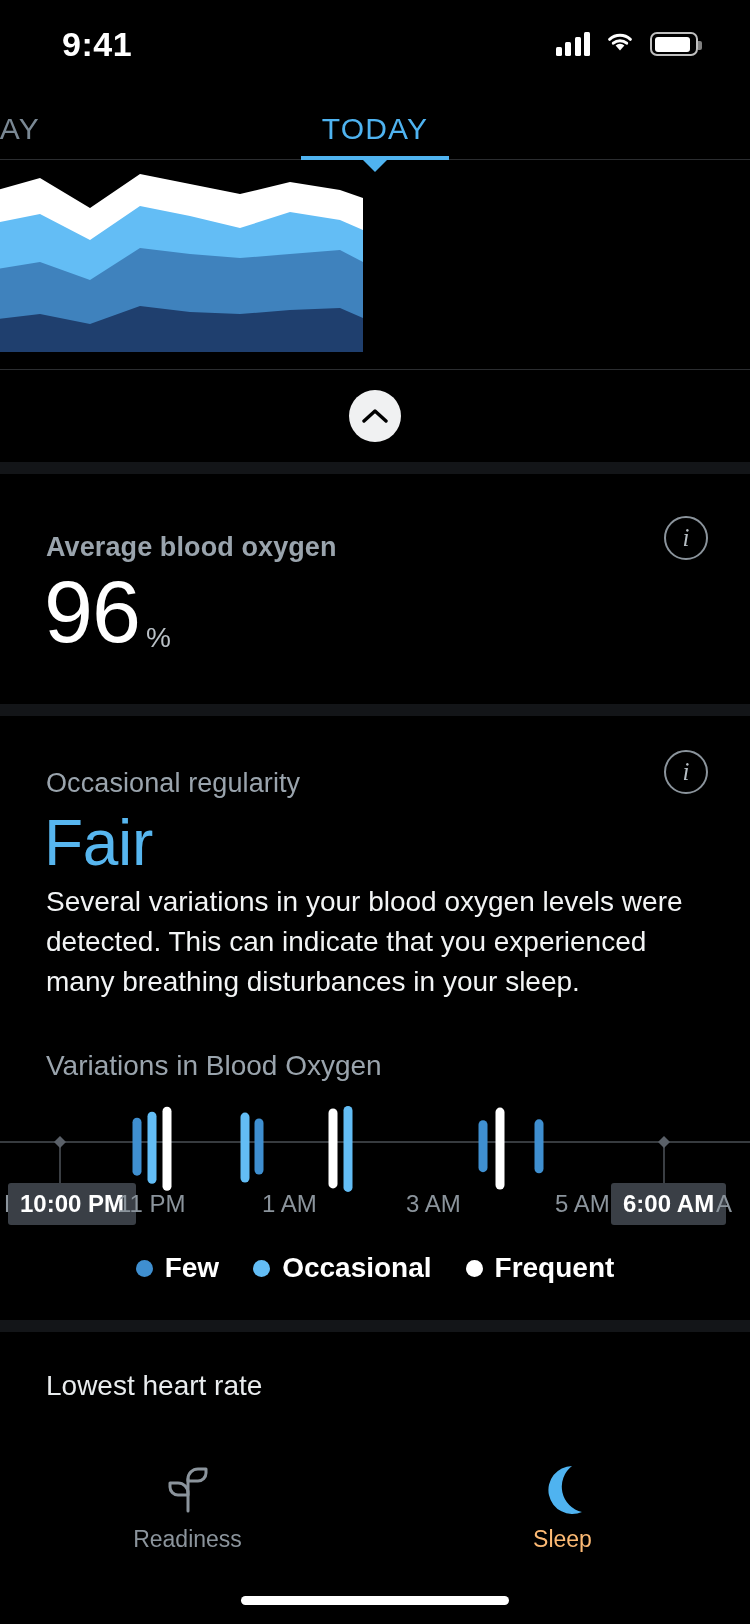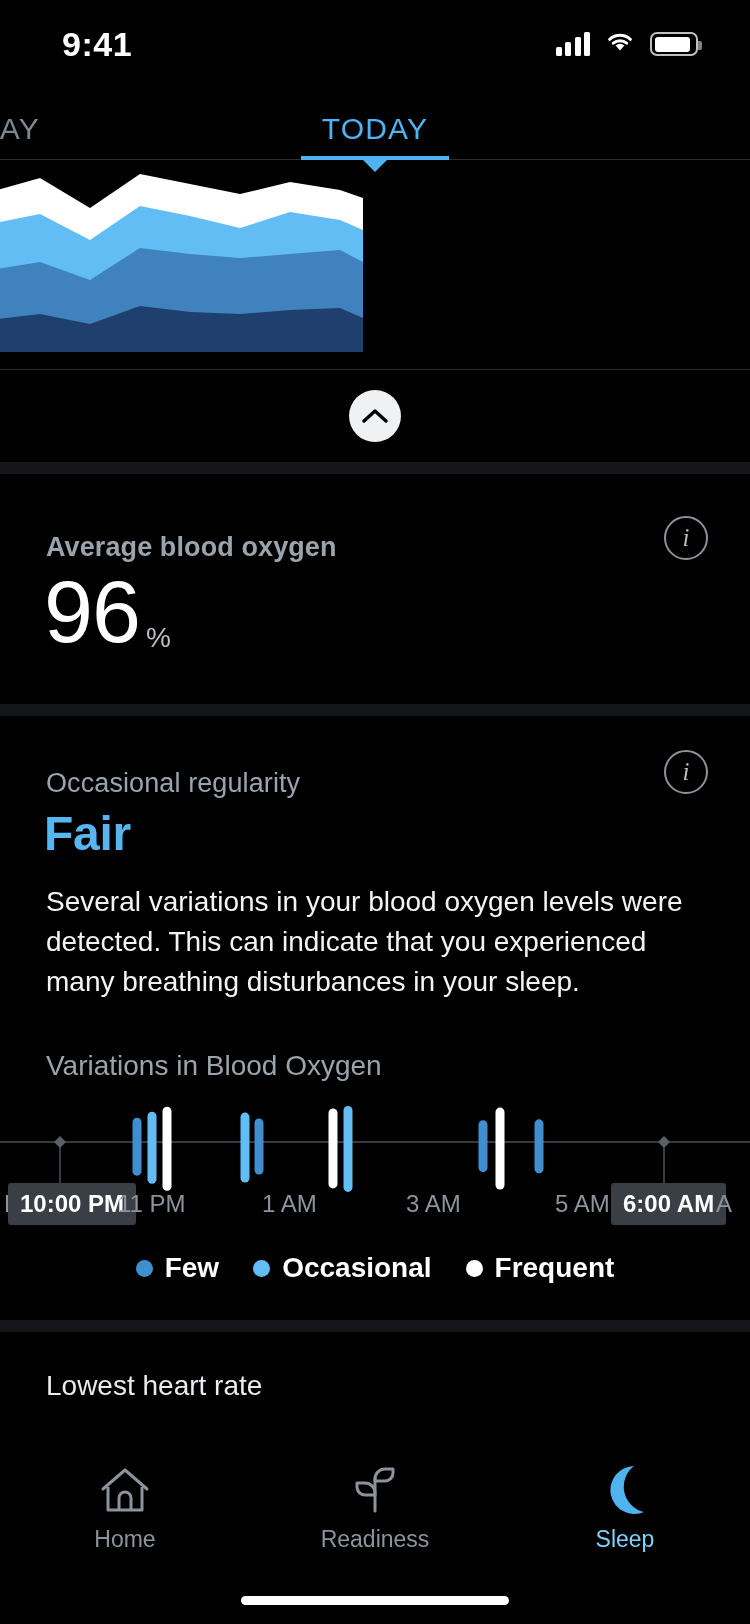--- a/index.html
+++ b/index.html
@@ -89,21 +89,21 @@
     position:absolute; right:42px; width:44px; height:44px;
     border:2px solid #8b949c; border-radius:50%;
     display:flex; align-items:center; justify-content:center;
     font-size:25px; color:#b6bec4; font-family:"Liberation Serif", serif; font-style:italic;
   }
   .big-value{
     font-size:88px; font-weight:400; color:#fff; line-height:.95; letter-spacing:-1px;
   }
   .unit{ font-size:28px; color:#b9c0c6; font-weight:400; margin-left:6px; }
 
-  .grade{ font-size:48px; color:#57b6ef; font-weight:700; letter-spacing:-.3px; }
+  .grade{ font-size:64px; color:#57b6ef; font-weight:400; letter-spacing:-.3px; }
   .body-copy{
     font-size:28px; line-height:1.42; color:#f2f4f5; font-weight:400;
   }
 
   
   .var-title{ font-size:28px; color:#9aa4ad; font-weight:500; }
   .varchart{ position:absolute; left:0; right:0; }
   .varchart svg{ display:block; }
 
   .timelabels{ position:absolute; left:0; right:0; height:42px; }
@@ -129,21 +129,21 @@
   
   .bottomnav{
     position:absolute; bottom:0; left:0; right:0; height:176px; background:#000;
     display:flex; align-items:flex-start; padding-top:14px;
   }
   .nav-item{
     flex:1; display:flex; flex-direction:column; align-items:center; gap:8px;
   }
   .nav-ico{ height:56px; display:flex; align-items:center; justify-content:center; }
   .nav-lbl{ font-size:23px; color:#8b949c; font-weight:500; }
-  .nav-item.active .nav-lbl{ color:#7dd3fc; }
+  .nav-item.active .nav-lbl{ color:#fdba74; }
   .home-indicator{
     position:absolute; bottom:19px; left:50%; transform:translateX(-50%);
     width:268px; height:9px; border-radius:5px; background:#fff;
   }
 </style>
 </head>
 <body>
 
 <div class="phone">
 
@@ -281,30 +281,20 @@
         <span>Frequent</span>
       </div>
     </div>
 
   <div class="sep" style="top:1320px"></div>
 
   <div class="lowest-hr" style="top:1370px;">Lowest heart rate</div>
 
   <div class="bottomnav">
 
-    <div class="nav-item">
-      <span class="nav-ico">
-        <svg width="54" height="50" viewBox="0 0 54 50">
-          <path d="M5 24 27 5 49 24" fill="none" stroke="#8b949c" stroke-width="3" stroke-linecap="round" stroke-linejoin="round"></path>
-          <path d="M10 22v23h34V22" fill="none" stroke="#8b949c" stroke-width="3" stroke-linejoin="round"></path>
-          <path d="M21 45V33a6 6 0 0 1 12 0v12" fill="none" stroke="#8b949c" stroke-width="3" stroke-linejoin="round"></path>
-        </svg>
-      </span>
-      <span class="nav-lbl">Home</span>
-    </div>
 
     <div class="nav-item">
       <span class="nav-ico">
         <svg width="54" height="50" viewBox="0 0 54 50">
           <path d="M27 46V14" fill="none" stroke="#8b949c" stroke-width="3" stroke-linecap="round"></path>
           <path d="M27 16h10a8 8 0 0 0 8-8V4h-8a10 10 0 0 0-10 10z" fill="none" stroke="#8b949c" stroke-width="3" stroke-linejoin="round"></path>
           <path d="M27 30H17a8 8 0 0 1-8-8v-4h8a10 10 0 0 1 10 10z" fill="none" stroke="#8b949c" stroke-width="3" stroke-linejoin="round"></path>
         </svg>
       </span>
       <span class="nav-lbl">Readiness</span>

